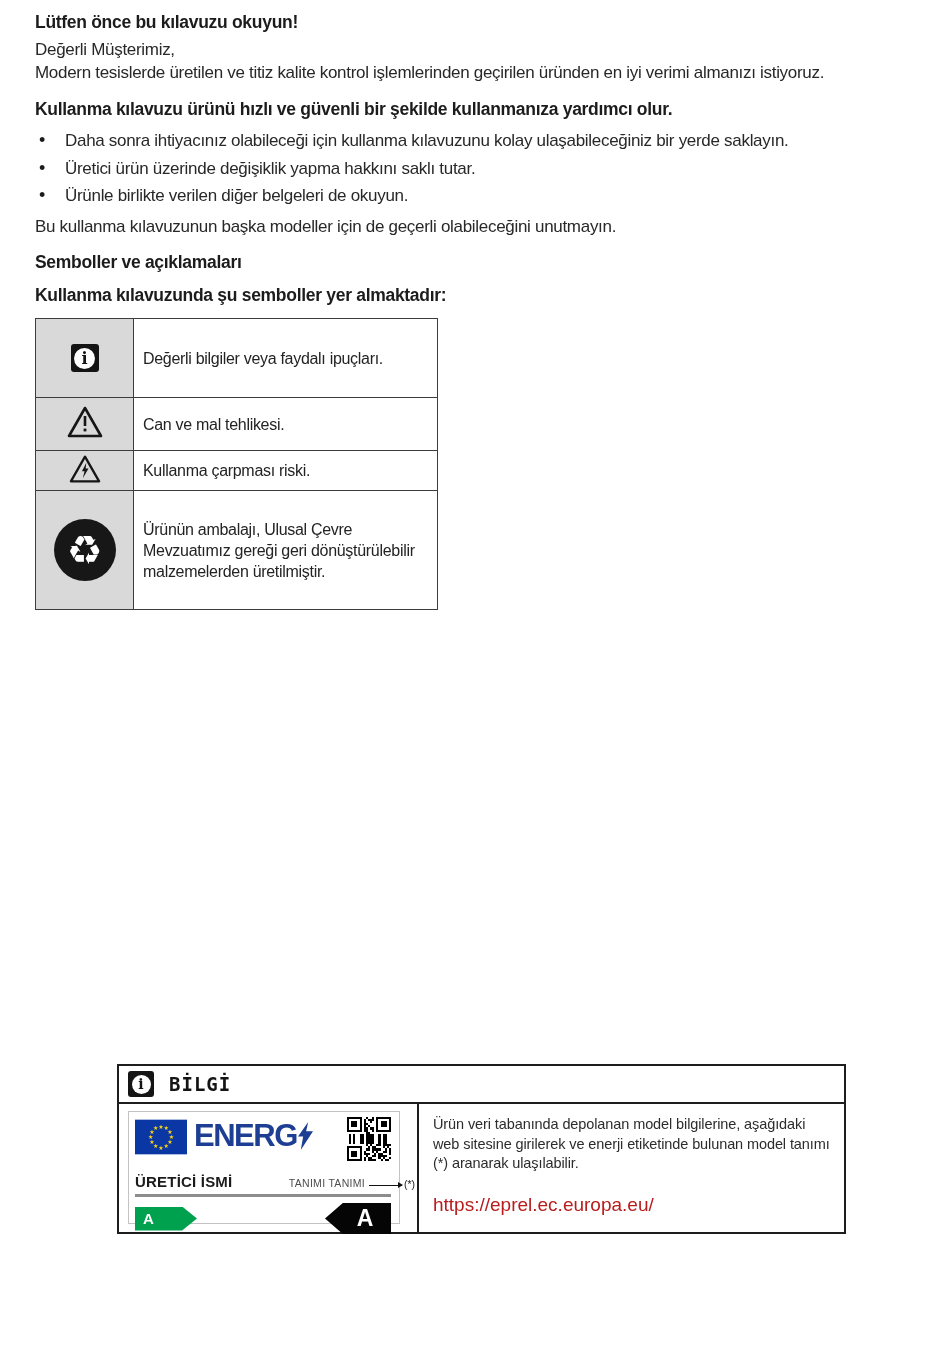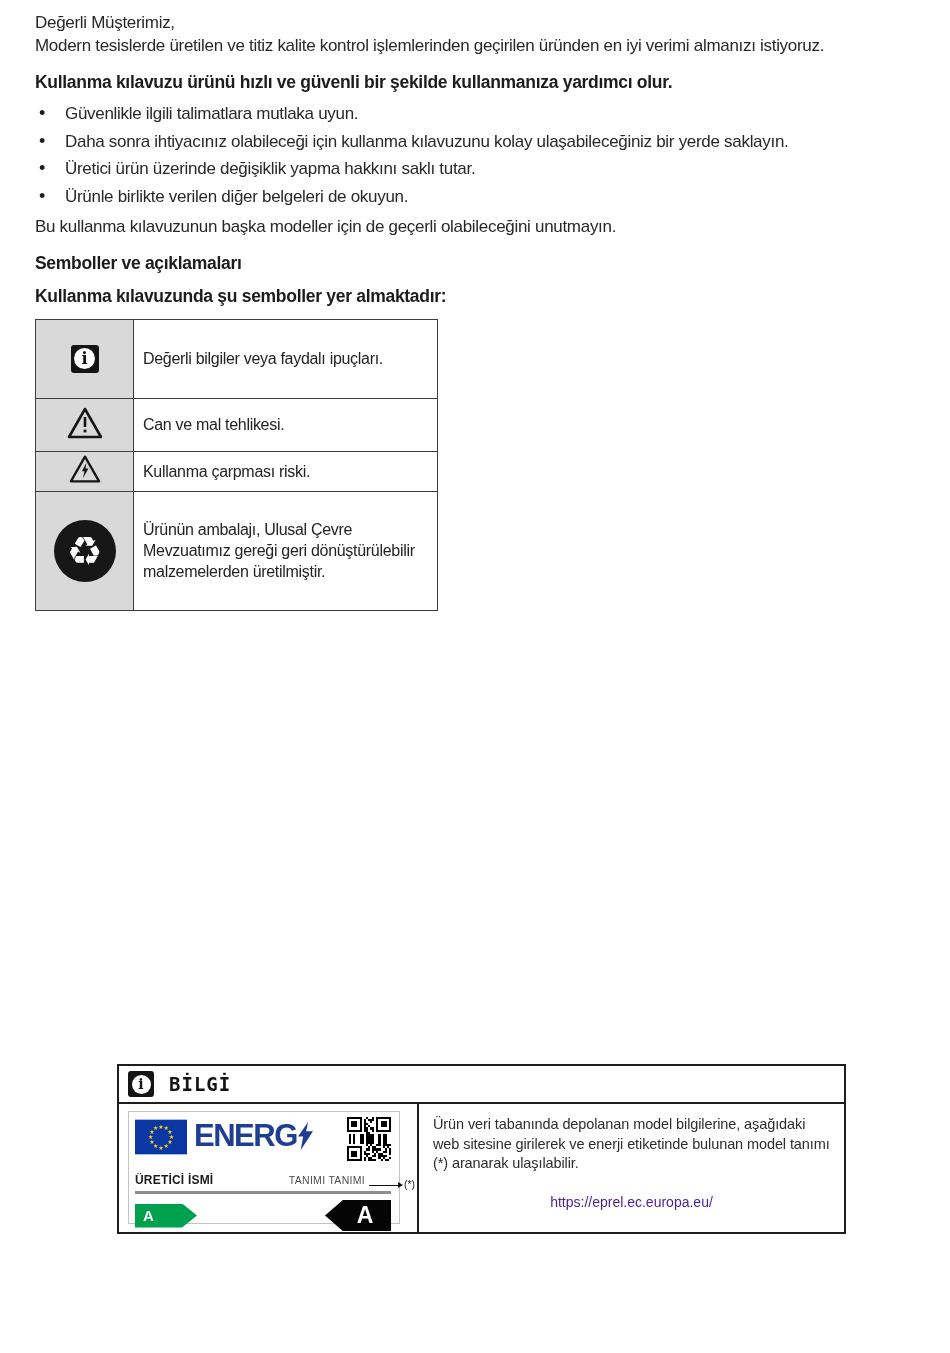--- a/index.html
+++ b/index.html
@@ -76,37 +76,37 @@
     font-family: "DejaVu Sans Mono", monospace; font-weight: bold;
     font-size: 19px; color: #141414; letter-spacing: 1px;
   }
   .bilgi-body { display: flex; }
   .bilgi-left {
     flex: 0 0 300px; border-right: 2px solid #1d1d1d;
     position: relative; padding: 7px 0 7px 9px; min-height: 128px;
   }
   .bilgi-right { flex: 1; padding: 11px 14px; }
   .bilgi-text { font-size: 14.5px; line-height: 19.5px; color:#2c2c2c; letter-spacing: -0.1px; max-width: 400px; }
-  .bilgi-url { font-size: 14px; margin-top: 20px; color:#4c1d95;text-align:center; }
+  .bilgi-url { font-size: 19px; margin-top: 20px; color:#b91c1c; }
 
   
   .energy-label {
     width: 272px; height: 113px; border: 1px solid #c3c3c3; background: #fff;
     padding: 5px 8px 6px 6px; position: relative;
   }
   .el-toprow { display: flex; align-items: flex-start; height: 47px; }
   .eu-flag { width: 52px; height: 36px; display: block; margin-top: 2px; }
   .energ-word {
     font-weight: bold; font-size: 31px; line-height: 38px; color: #1d3e93;
     letter-spacing: -1.5px; margin-left: 7px;
   }
   .bolt-svg { width: 15px; height: 28px; margin: 5px 0 0 1px; }
   .qr-svg { width: 44px; height: 44px; margin-left: auto; display:block; }
   .el-labels { display: flex; justify-content: space-between; align-items: baseline; margin-top: 9px; padding-right: 26px; }
-  .el-maker { font-size: 12px; font-weight: bold; color: #1b1b1b; letter-spacing: 0.2px; }
+  .el-maker { font-size: 15px; font-weight: bold; color: #1b1b1b; letter-spacing: 0.2px; }
   .el-model { font-size: 10.5px; color: #4d4d4d; letter-spacing: 0.3px; }
   .el-divider { height: 3px; background: #8d8d8d; margin-top: 4px; }
   .el-arrows { display: flex; justify-content: space-between; align-items: center; margin-top: 6px; }
   .arrow-a-green {
     width: 62px; height: 24px; background: #00a14e; color: #fff;
     clip-path: polygon(0 0, 76% 0, 100% 50%, 76% 100%, 0 100%);
     display: flex; align-items: center; padding-left: 8px;
     font-weight: bold; font-size: 15px;
   }
   .arrow-a-black {
@@ -127,26 +127,26 @@
   .footnote-marker { position: absolute; left: 285px; top: 74px; font-size: 10.5px; color:#1b1b1b; }
 
   svg text.star { font-family: "DejaVu Sans", sans-serif; }
 </style>
 </head>
 <body>
 
 <div class="page">
   <div class="content">
 
+    <h1 class="doc-h">Lütfen önce bu kılavuzu okuyun!</h1>
     <p class="para">Değerli Müşterimiz,</p>
     <p class="para">Modern tesislerde üretilen ve titiz kalite kontrol işlemlerinden geçirilen üründen en iyi verimi almanızı istiyoruz.</p>
 
     <h2 class="doc-h">Kullanma kılavuzu ürünü hızlı ve güvenli bir şekilde kullanmanıza yardımcı olur.</h2>
     <ul class="doc-list">
-      <li>Güvenlikle ilgili talimatlara mutlaka uyun.</li>
       <li>Daha sonra ihtiyacınız olabileceği için kullanma kılavuzunu kolay ulaşabileceğiniz bir yerde saklayın.</li>
       <li>Üretici ürün üzerinde değişiklik yapma hakkını saklı tutar.</li>
       <li>Ürünle birlikte verilen diğer belgeleri de okuyun.</li>
     </ul>
     <p class="note">Bu kullanma kılavuzunun başka modeller için de geçerli olabileceğini unutmayın.</p>
 
     <h2 class="doc-h sym-h">Semboller ve açıklamaları</h2>
     <h2 class="doc-h sym-sub">Kullanma kılavuzunda şu semboller yer almaktadır:</h2>
 
     <table class="sym-table">

